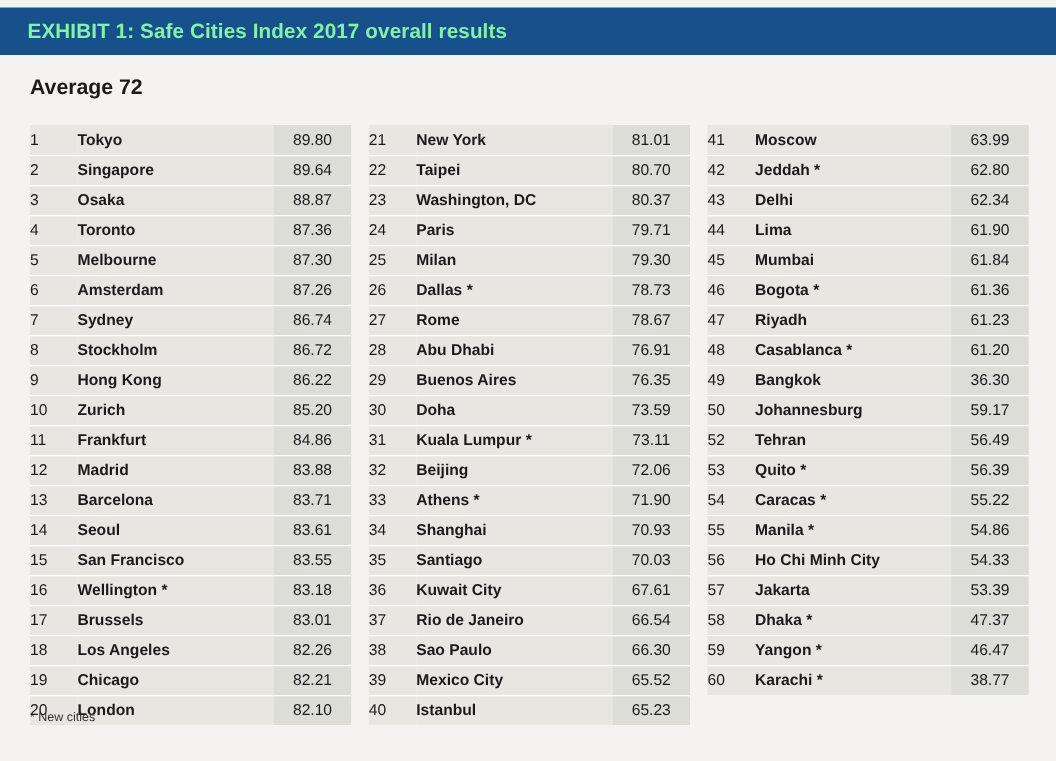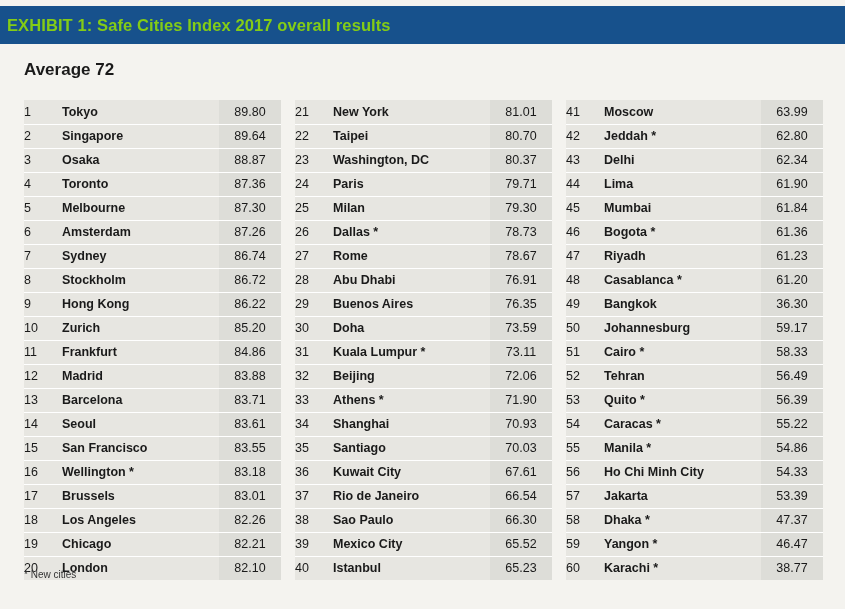--- a/index.html
+++ b/index.html
@@ -24,25 +24,25 @@
     position: absolute;
     left: 0;
     top: 6px;
     width: 845px;
     height: 38px;
     background: #17518c;
     display: flex;
     align-items: center;
   }
   .title-text {
-    color: #84cc16;
+    color: #86efac;
     font-size: 16.5px;
     font-weight: bold;
     letter-spacing: 0.1px;
-    padding-left: 7px;
+    padding-left: 22px;
     white-space: nowrap;
   }
   .average {
     position: absolute;
     left: 24px;
     top: 60px;
     font-size: 17px;
     font-weight: bold;
     color: #1a1a1a;
   }
@@ -374,25 +374,20 @@
               <td class="rank">49</td>
               <td class="city">Bangkok</td>
               <td class="score">36.30</td>
             </tr>
             <tr>
               <td class="rank">50</td>
               <td class="city">Johannesburg</td>
               <td class="score">59.17</td>
             </tr>
             <tr>
-              <td class="rank">51</td>
-              <td class="city">Cairo *</td>
-              <td class="score">58.33</td>
-            </tr>
-            <tr>
               <td class="rank">52</td>
               <td class="city">Tehran</td>
               <td class="score">56.49</td>
             </tr>
             <tr>
               <td class="rank">53</td>
               <td class="city">Quito *</td>
               <td class="score">56.39</td>
             </tr>
             <tr>

